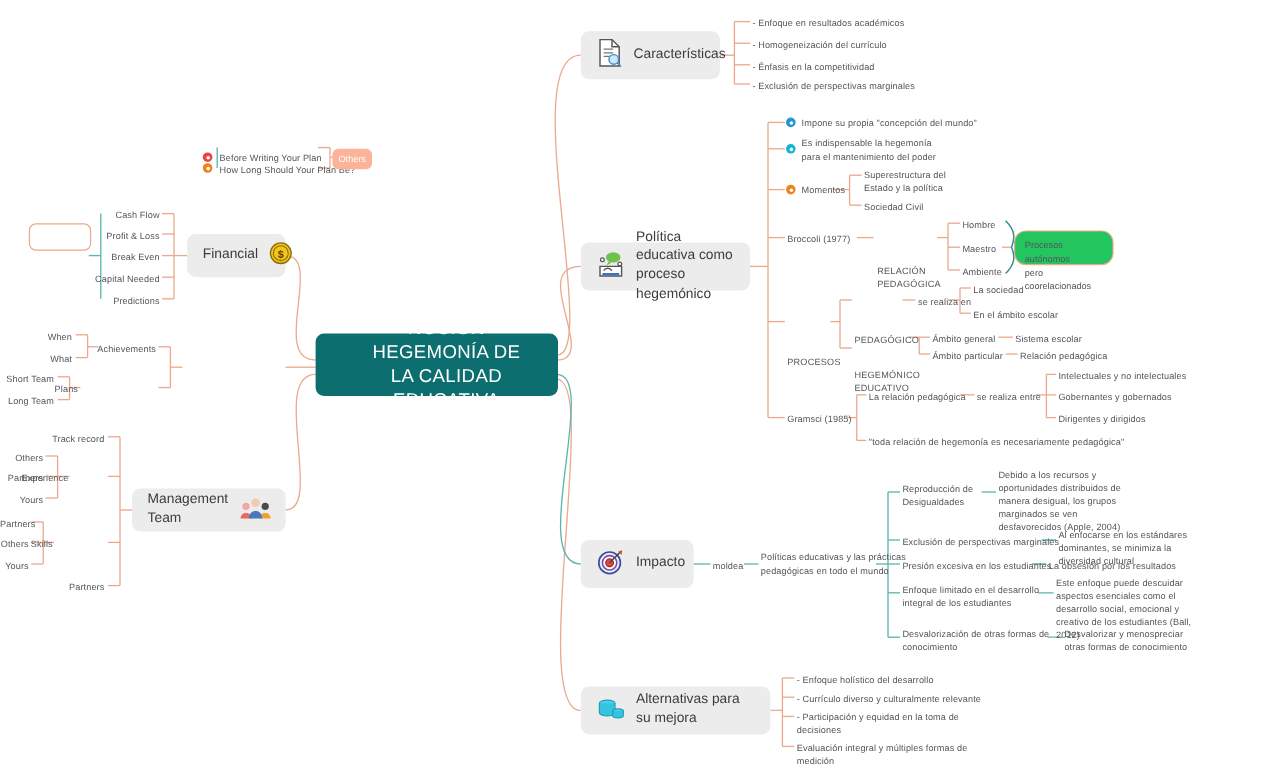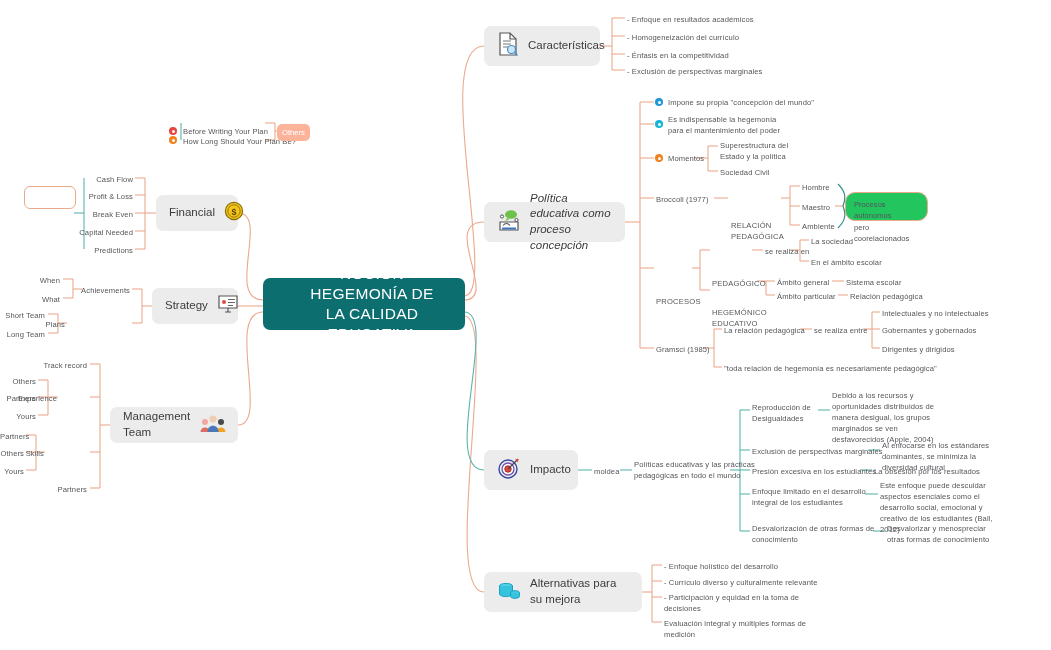--- a/index.html
+++ b/index.html
@@ -234,35 +234,35 @@
         <path d="M17.5 20.5l3 3" stroke="#3b8fd0" stroke-width="1.4"></path>
       </svg>
     </span>
     <span class="tlabel">Características</span>
   </div>
   <div class="leaf r" style="left:627px;top:14px;">- Enfoque en resultados académicos</div>
   <div class="leaf r" style="left:627px;top:32px;">- Homogeneización del currículo</div>
   <div class="leaf r" style="left:627px;top:50px;">- Énfasis en la competitividad</div>
   <div class="leaf r" style="left:627px;top:66px;">- Exclusión de perspectivas marginales</div>
 
-  <div class="node topic" style="left:484px;top:202px;width:141px;height:40px;font-style:italic;">
+  <div class="node topic" style="left:484px;top:202px;width:141px;height:40px;">
     <span class="ic">
       <svg width="24" height="24" viewBox="0 0 24 24">
         <ellipse cx="14" cy="6.5" rx="6" ry="4.3" fill="#6cc24a"></ellipse>
         <path d="M10 10l-1.5 3.2L12.5 11z" fill="#6cc24a"></path>
         <circle cx="5" cy="8.5" r="1.6" fill="#fff" stroke="#555" stroke-width="1"></circle>
         <circle cx="19.5" cy="12" r="1.6" fill="#fff" stroke="#555" stroke-width="1"></circle>
         <path d="M3 14h18v8H3z" fill="#fff" stroke="#555" stroke-width="1.2"></path>
         <path d="M5 19.5h14v2H5z" fill="#3d74b8"></path>
         <path d="M6 17.5c2-2.6 5-2.6 7 0" fill="none" stroke="#555" stroke-width="1.1"></path>
       </svg>
     </span>
     <span class="tlabel">
       <span>Política educativa como</span><br>
-      <span>proceso concepción</span>
+      <span>proceso hegemónico</span>
     </span>
   </div>
 
   <span class="bullet-ic blue" style="left:655px;top:98px;width:8px;height:8px;"></span>
   <div class="leaf r" style="left:668px;top:97px;">Impone su propia "concepción del mundo"</div>
 
   <span class="bullet-ic cyan" style="left:655px;top:120px;width:8px;height:8px;"></span>
   <div class="leaf r" style="left:668px;top:114px;">
     <span>Es indispensable la hegemonía</span><br>
     <span>para el mantenimiento del poder</span>
@@ -387,31 +387,20 @@
     </span>
     <span class="tlabel">Financial</span>
   </div>
   <div class="leaf l" style="left:33px;top:174px;width:100px;">Cash Flow</div>
   <div class="leaf l" style="left:33px;top:191px;width:100px;">Profit &amp; Loss</div>
   <div class="leaf l" style="left:33px;top:209px;width:100px;">Break Even</div>
   <div class="leaf l" style="left:33px;top:227px;width:100px;">Capital Needed</div>
   <div class="leaf l" style="left:33px;top:245px;width:100px;">Predictions</div>
   <div class="emptybox" style="left:24px;top:186px;width:50px;height:21px;"></div>
 
-  <div class="node topic rev" style="left:152px;top:288px;width:86px;height:36px;">
-    <span class="ic">
-      <svg width="22" height="20" viewBox="0 0 22 20">
-        <path d="M2 2h18v12H2z" fill="#fff" stroke="#555" stroke-width="1.2"></path>
-        <circle cx="7" cy="8" r="2" fill="#e04a3f"></circle>
-        <path d="M11 5.5h7M11 8.5h7M11 11.5h5" stroke="#666" stroke-width="1"></path>
-        <path d="M11 14v4M8 18h6" stroke="#555" stroke-width="1.2"></path>
-      </svg>
-    </span>
-    <span class="tlabel">Strategy</span>
-  </div>
   <div class="leaf l" style="left:45px;top:285px;width:85px;">Achievements</div>
   <div class="leaf l" style="left:10px;top:275px;width:50px;">When</div>
   <div class="leaf l" style="left:10px;top:294px;width:50px;">What</div>
   <div class="leaf l" style="left:30px;top:319px;width:35px;">Plans</div>
   <div class="leaf l" style="left:0px;top:310px;width:45px;">Short Team</div>
   <div class="leaf l" style="left:0px;top:329px;width:45px;">Long Team</div>
 
   <div class="node topic" style="left:110px;top:407px;width:128px;height:36px;">
     <span class="tlabel">Management Team</span>
     <span class="ic">

